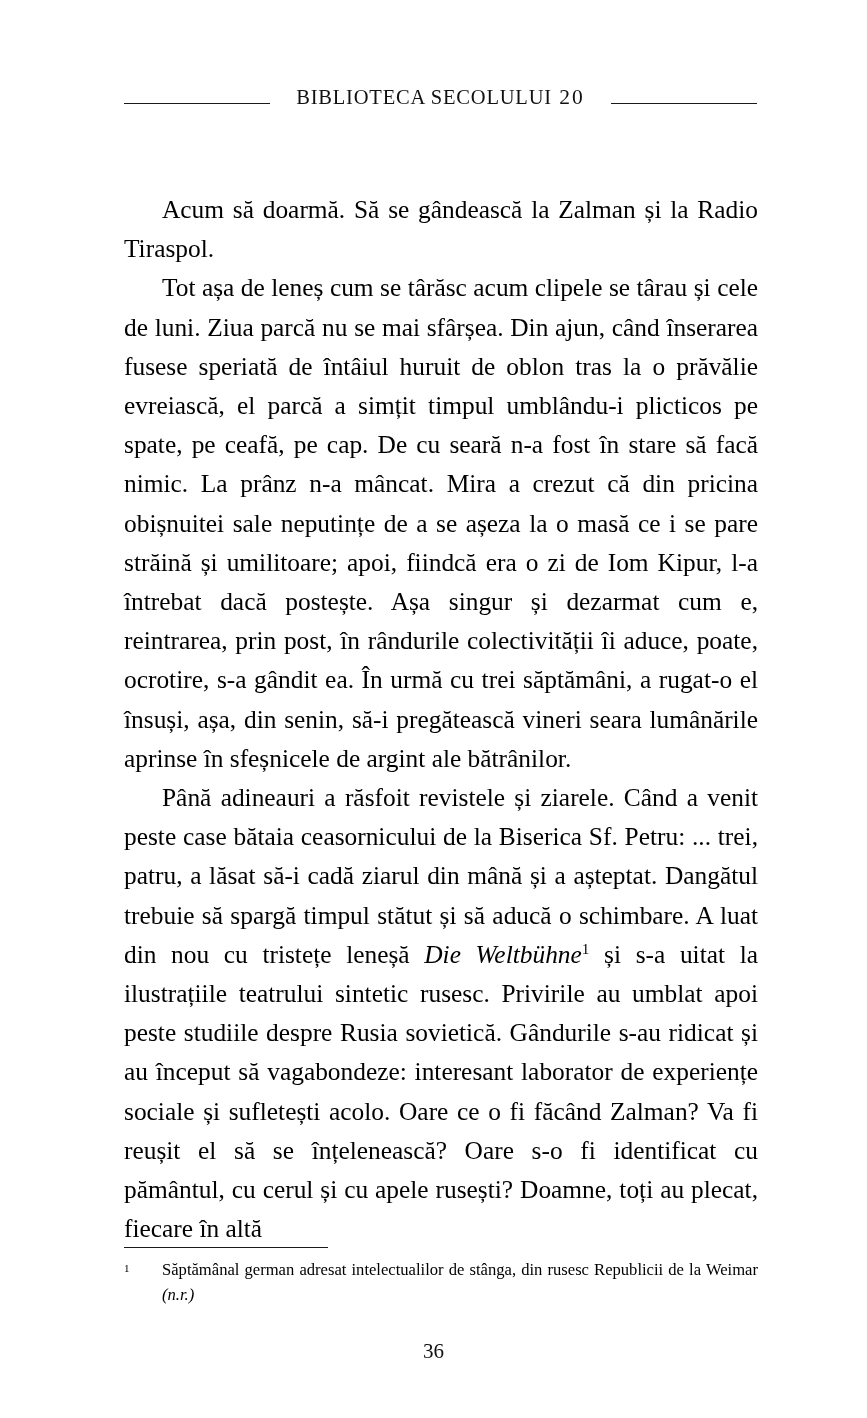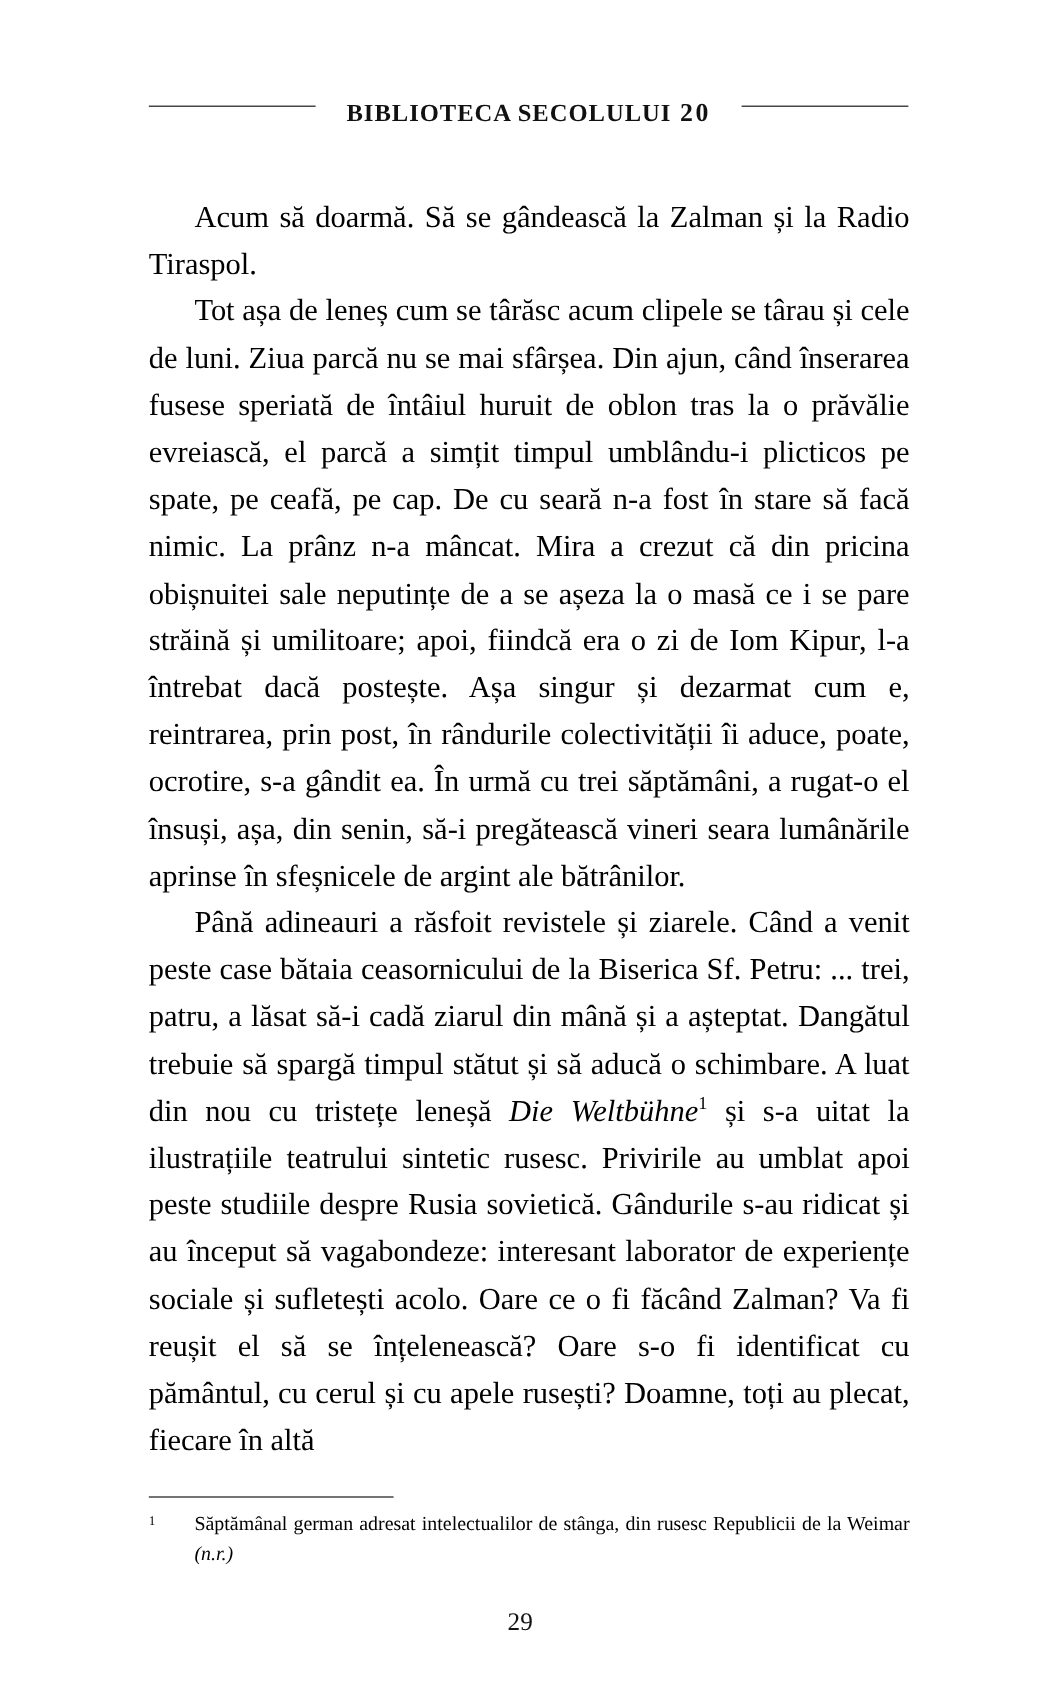--- a/index.html
+++ b/index.html
@@ -25,23 +25,23 @@
   }
 
   
   .running-header {
     position: absolute;
     left: 124px;
     top: 82px;
     width: 633px;
     height: 30px;
     display: flex;
+    align-items: center;
     justify-content: center;
     gap: 10px;
-    font-weight: bold;
   }
 
   .header-rule {
     flex: 1 1 auto;
     height: 0;
     border-top: 1.6px solid #1a1a1a;
     position: relative;
     top: 6px;
   }
 
@@ -57,21 +57,21 @@
 
   .header-title .numeral {
     font-size: 21.5px;
     letter-spacing: 2px;
   }
 
   
   .textblock {
     position: absolute;
     left: 124px;
-    top: 162px;
+    top: 190px;
     width: 634px;
   }
 
   .para {
     margin: 0;
     font-size: 25.4px;
     line-height: 39.2px;
     text-align: justify;
     text-justify: inter-word;
     text-indent: 38px;
@@ -160,15 +160,15 @@
 
     <p class="para last-open"><span>Până adineauri a răsfoit revistele și ziarele. Când a venit peste case bătaia ceasornicului de la Biserica Sf. Petru: ... trei, patru, a lăsat să-i cadă ziarul din mână și a așteptat. Dangătul trebuie să spargă timpul stătut și să aducă o schimbare. A luat din nou cu tristețe leneșă </span><em>Die Weltbühne</em><sup class="fn-ref">1</sup><span> și s-a uitat la ilustrațiile teatrului sintetic rusesc. Privirile au umblat apoi peste studiile despre Rusia sovietică. Gândurile s-au ridicat și au început să vagabondeze: interesant laborator de experiențe sociale și sufletești acolo. Oare ce o fi făcând Zalman? Va fi reușit el să se înțelenească? Oare s-o fi identificat cu pământul, cu cerul și cu apele rusești? Doamne, toți au plecat, fiecare în altă</span></p>
 
   </div>
 
   <div class="footnote-area">
     <div class="footnote-rule"></div>
     <p class="footnote"><span class="footnote-marker">1</span><span>Săptămânal german adresat intelectualilor de stânga, din rusesc Republicii de la Weimar </span><em>(n.r.)</em></p>
   </div>
 
-  <div class="folio">29</div>
+  <div class="folio">36</div>
 
 </div>
 
 </body></html>

